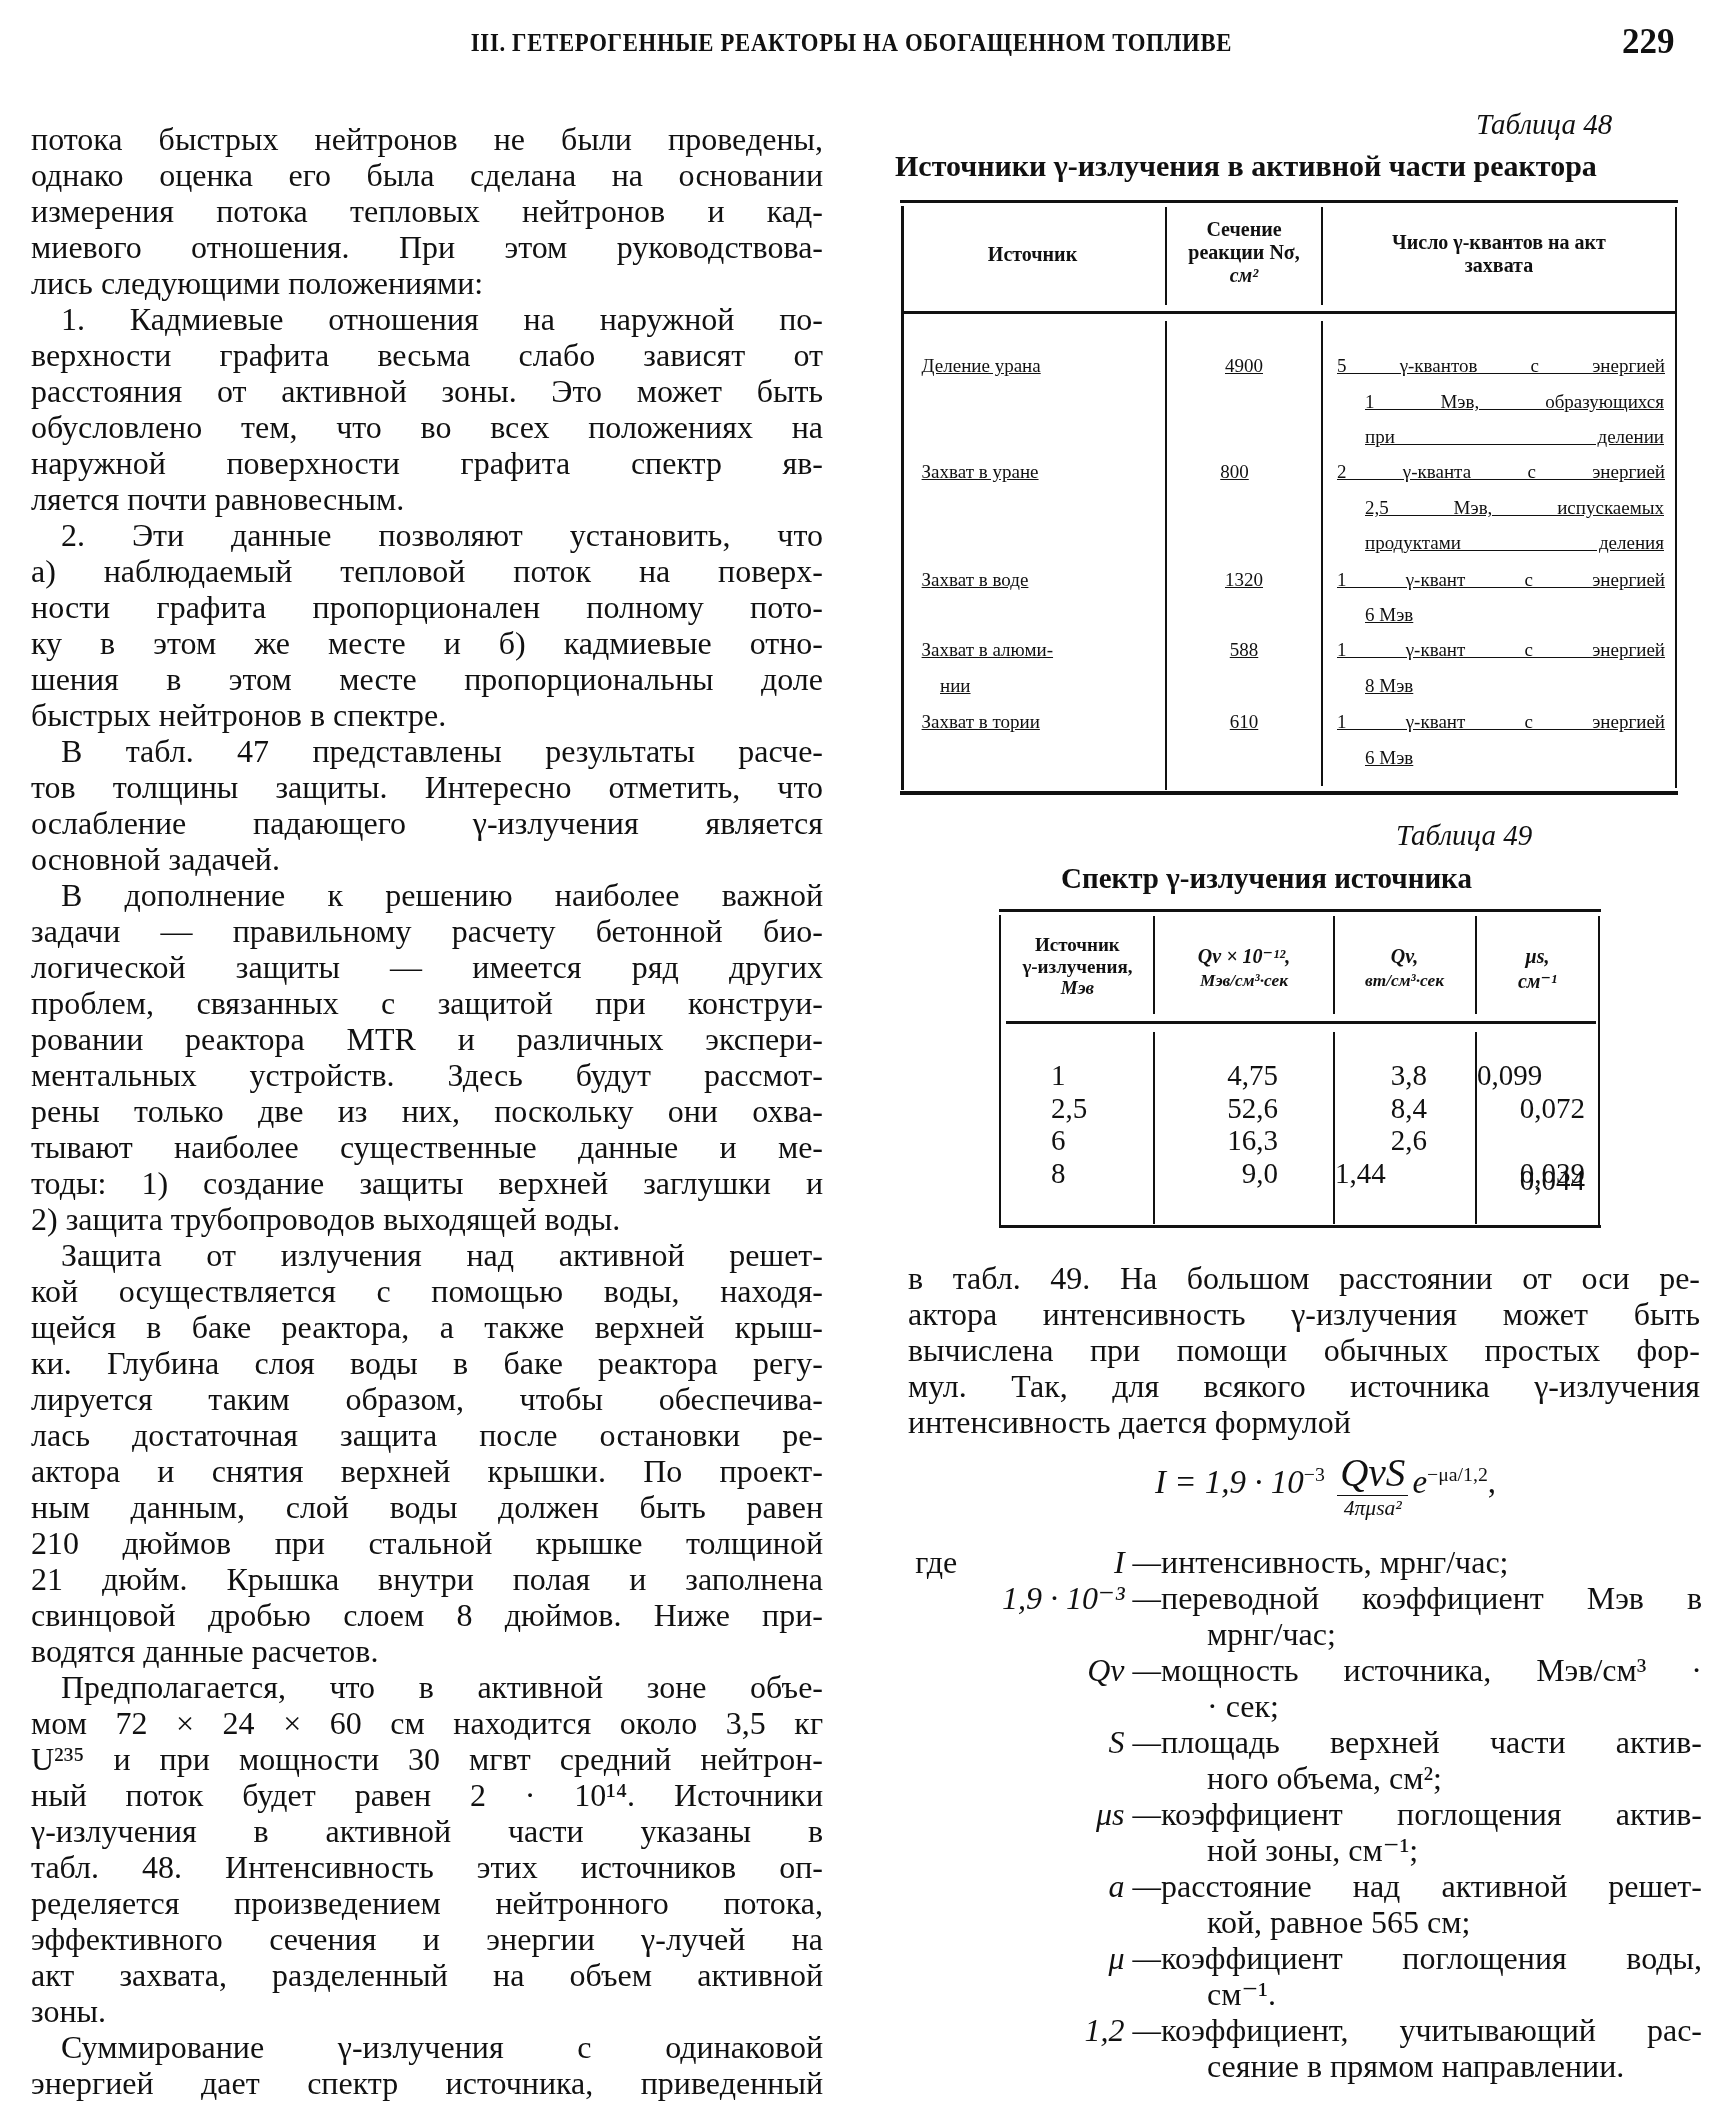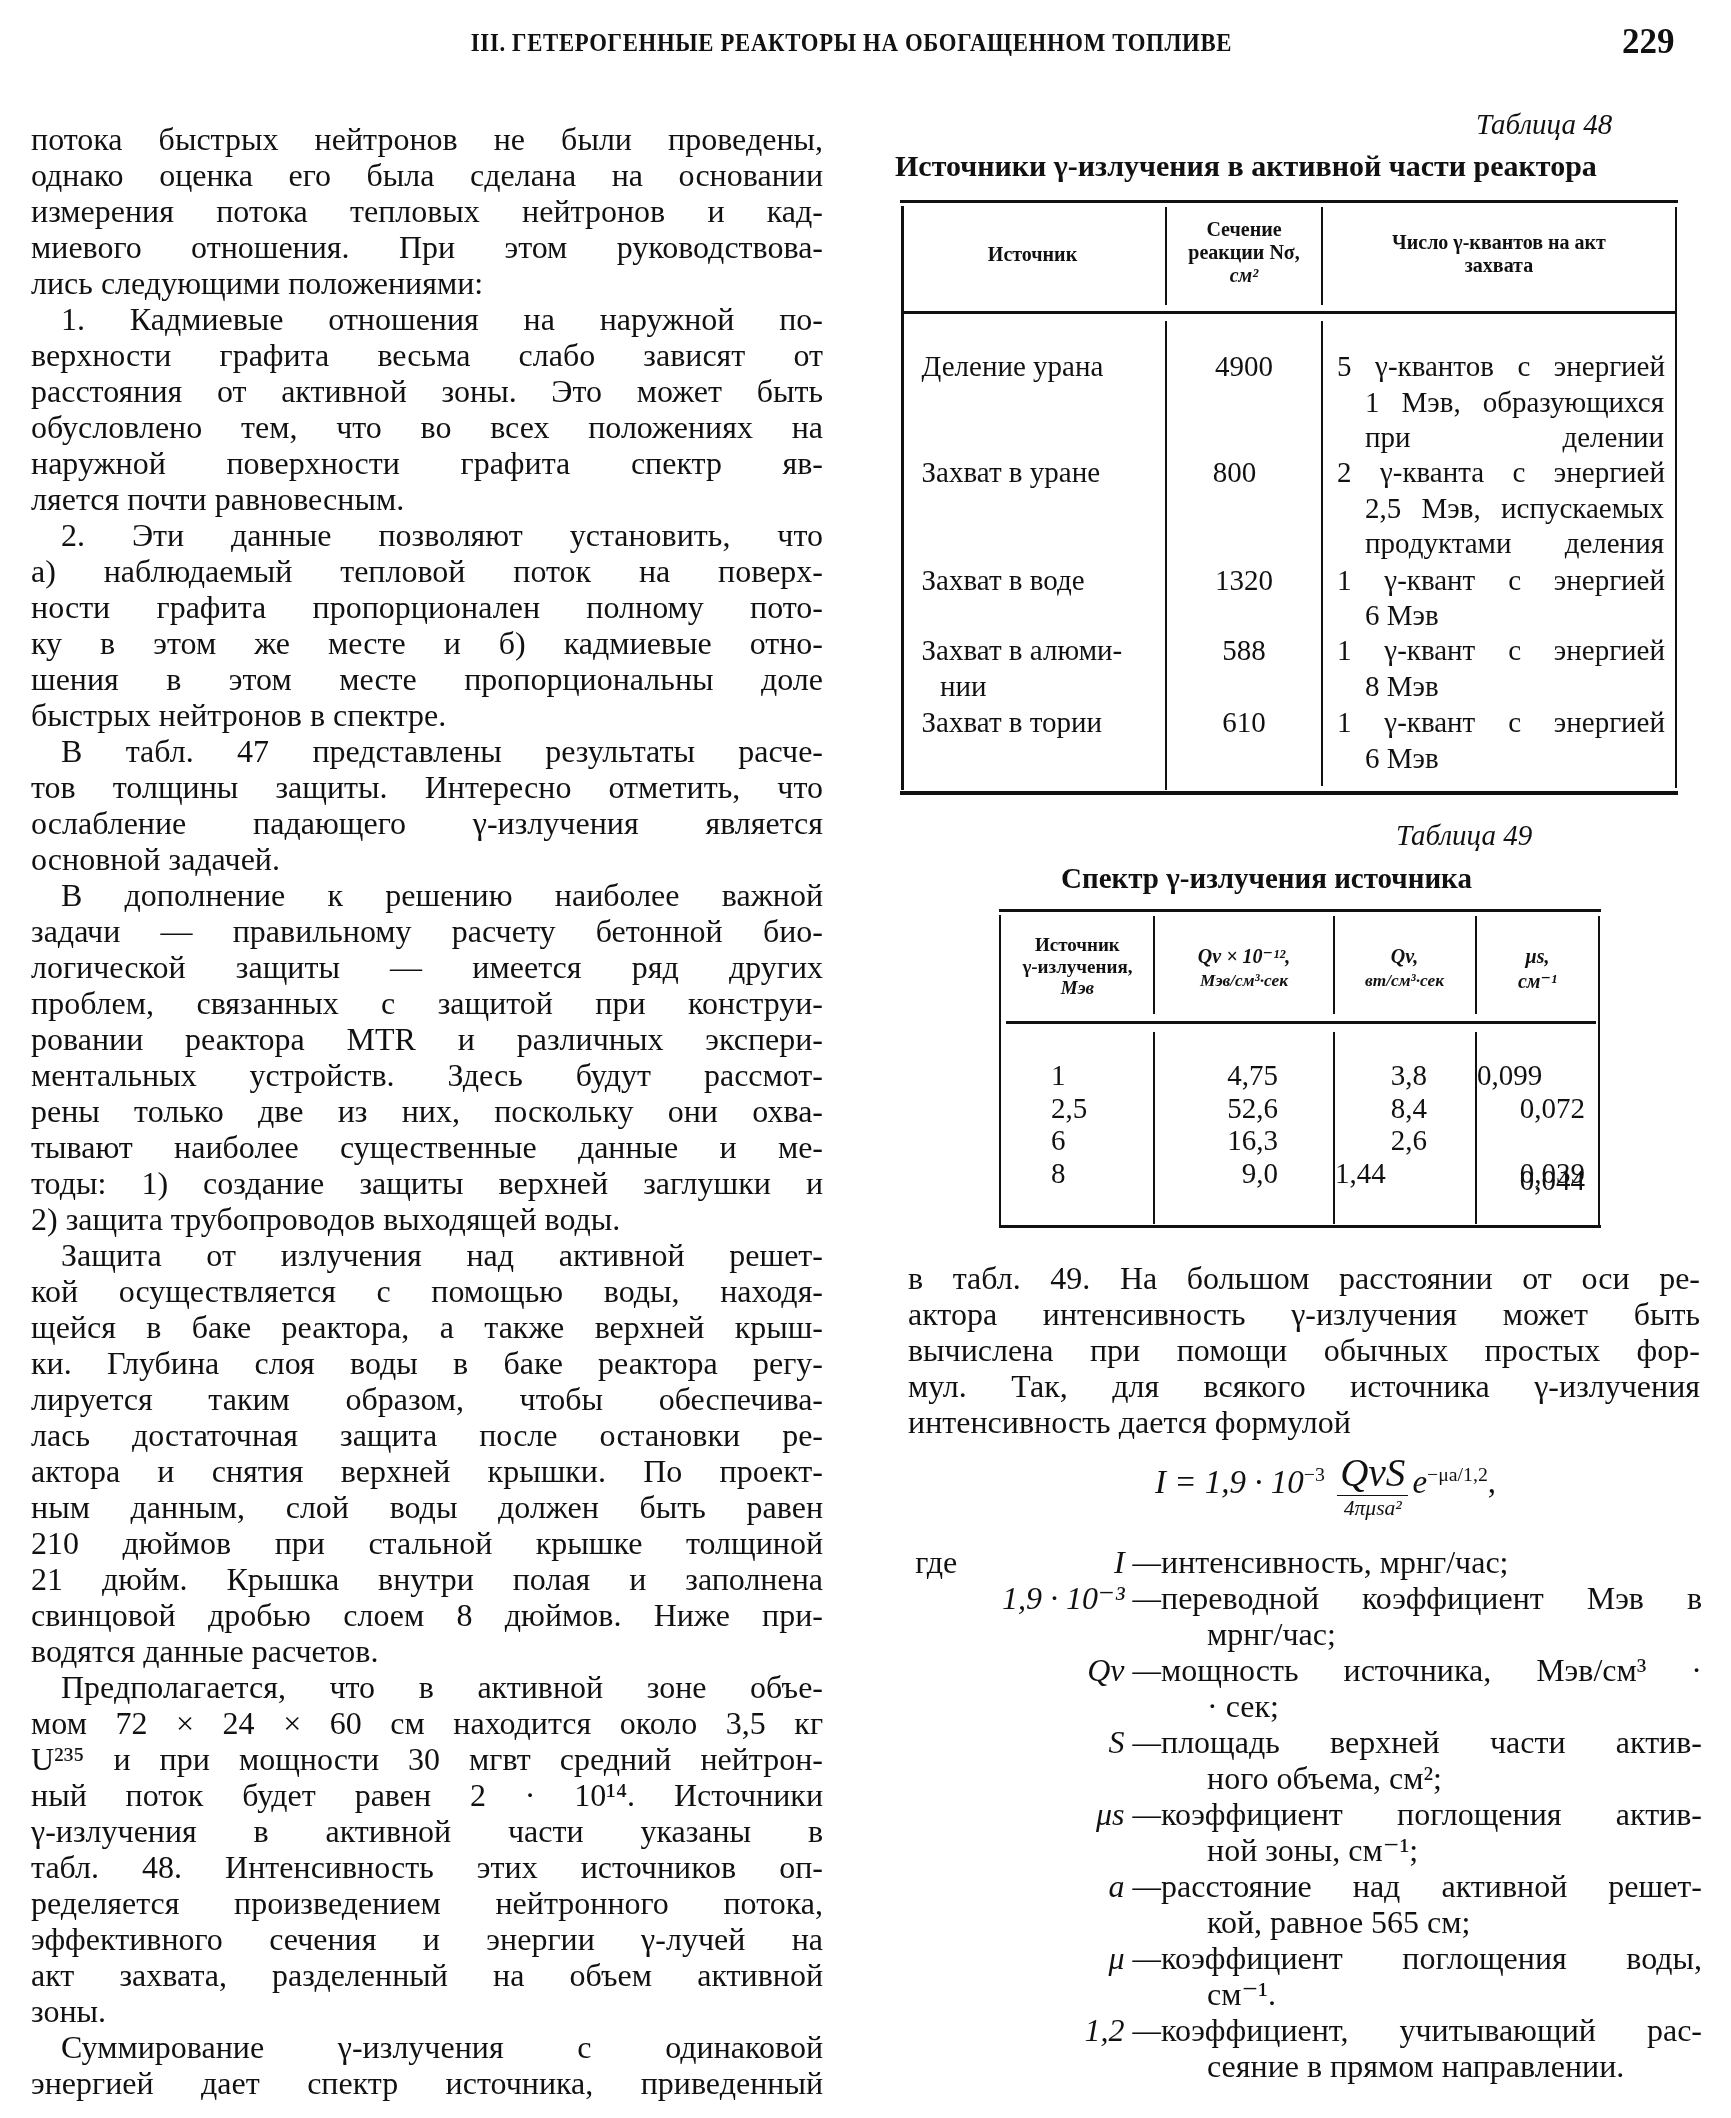--- a/index.html
+++ b/index.html
@@ -15,21 +15,21 @@
   .line.last { text-align-last: left; }
   .line.indent { padding-left: 30px; }
 
   .tcap { position: absolute; font-style: italic; font-size: 29px; }
   .ttitle { position: absolute; font-weight: bold; font-size: 29px; white-space: nowrap; }
 
   
   .t48 { position: absolute; left: 900px; top: 200px; width: 778px; height: 594px; }
   .rule { position: absolute; background: #111; }
   .vline { position: absolute; background: #111; width: 2.2px; }
-  .cell { position: absolute; font-size: 29px; line-height: 36px; }
+  .cell { position: absolute; font-size: 19px; line-height: 36px; text-decoration: underline; }
   .hcell { position: absolute; font-size: 20px; line-height: 23px; text-align: center; font-weight: bold; }
 
   .t49 { position: absolute; left: 999px; top: 909px; width: 602px; height: 319px; }
   .num { position: absolute; font-size: 29px; line-height: 32px; }
 
   .formula { position: absolute; left: 1155px; top: 1450px; font-size: 33px; white-space: nowrap; }
   .formula i { font-style: italic; }
   .frac { display: inline-block; vertical-align: middle; text-align: center; margin: 0 4.3px; }
   .frac .top { display: block; border-bottom: 1.4px solid #111; font-size: 39px; font-style: italic; padding: 0 2.9px; }
   .frac .bot { display: block; font-size: 21.6px; font-style: italic; }

